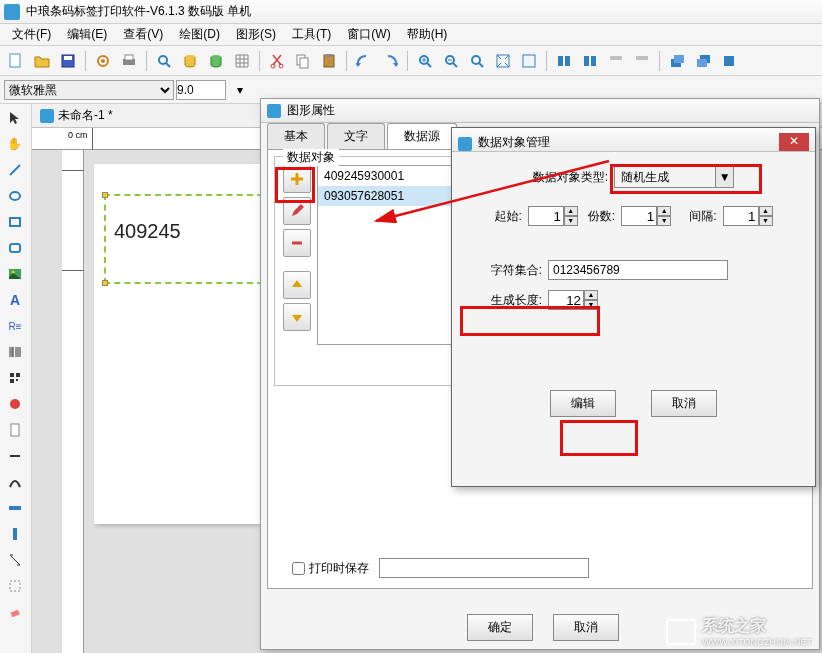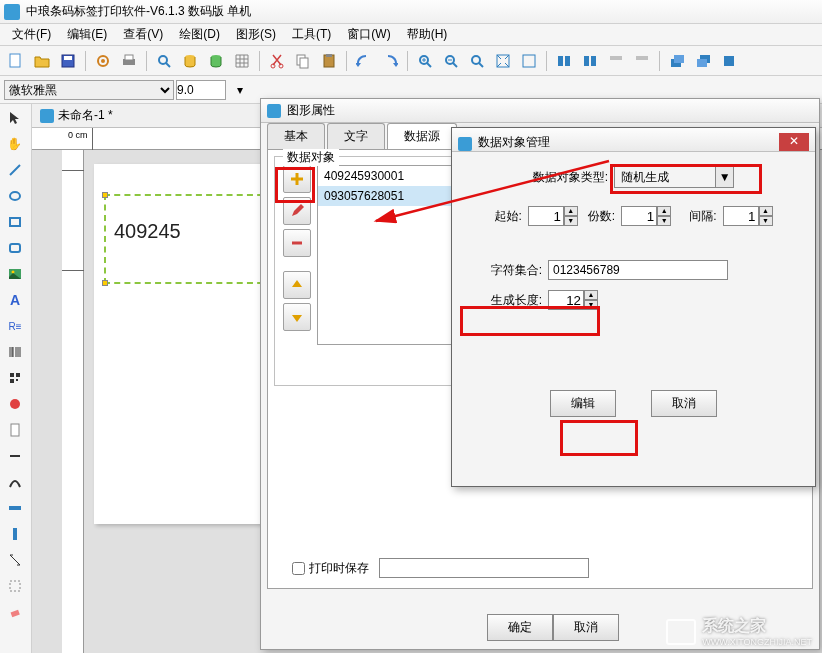--- a/index.html
+++ b/index.html
@@ -74,21 +74,21 @@
   .btn { border: 1px solid #888; background: linear-gradient(#fdfdfd,#e0e0e0); padding: 4px 20px; font-size: 12px; }
   .btn-row { display: flex; justify-content: center; gap: 35px; margin-top: 30px; }
   
   .checkbox-row { padding-left: 14px; display:flex; align-items:center; gap:4px; }
   
   .arrow-line { position: absolute; z-index: 6; pointer-events: none; }
   
   .watermark { position: absolute; right: 10px; bottom: 6px; color: rgba(255,255,255,.85); font-size: 12px; display:flex; align-items:center; gap:6px; text-shadow: 0 0 3px rgba(0,0,0,.5);}
   .watermark .wm-icon { width:30px; height:26px; border:2px solid rgba(255,255,255,.85); border-radius:3px; position:relative; }
   
-  .bottom-btns { position:absolute; bottom:8px; right:200px; display:flex; gap:0; }
+  .bottom-btns { position:absolute; bottom:8px; right:200px; display:flex; gap:20px; }
 </style>
 </head>
 <body>
 
 <div class="titlebar">
   <div class="app-icon"></div>
   <div class="title">中琅条码标签打印软件-V6.1.3 数码版 单机</div>
 </div>
 
 <div class="menubar">

